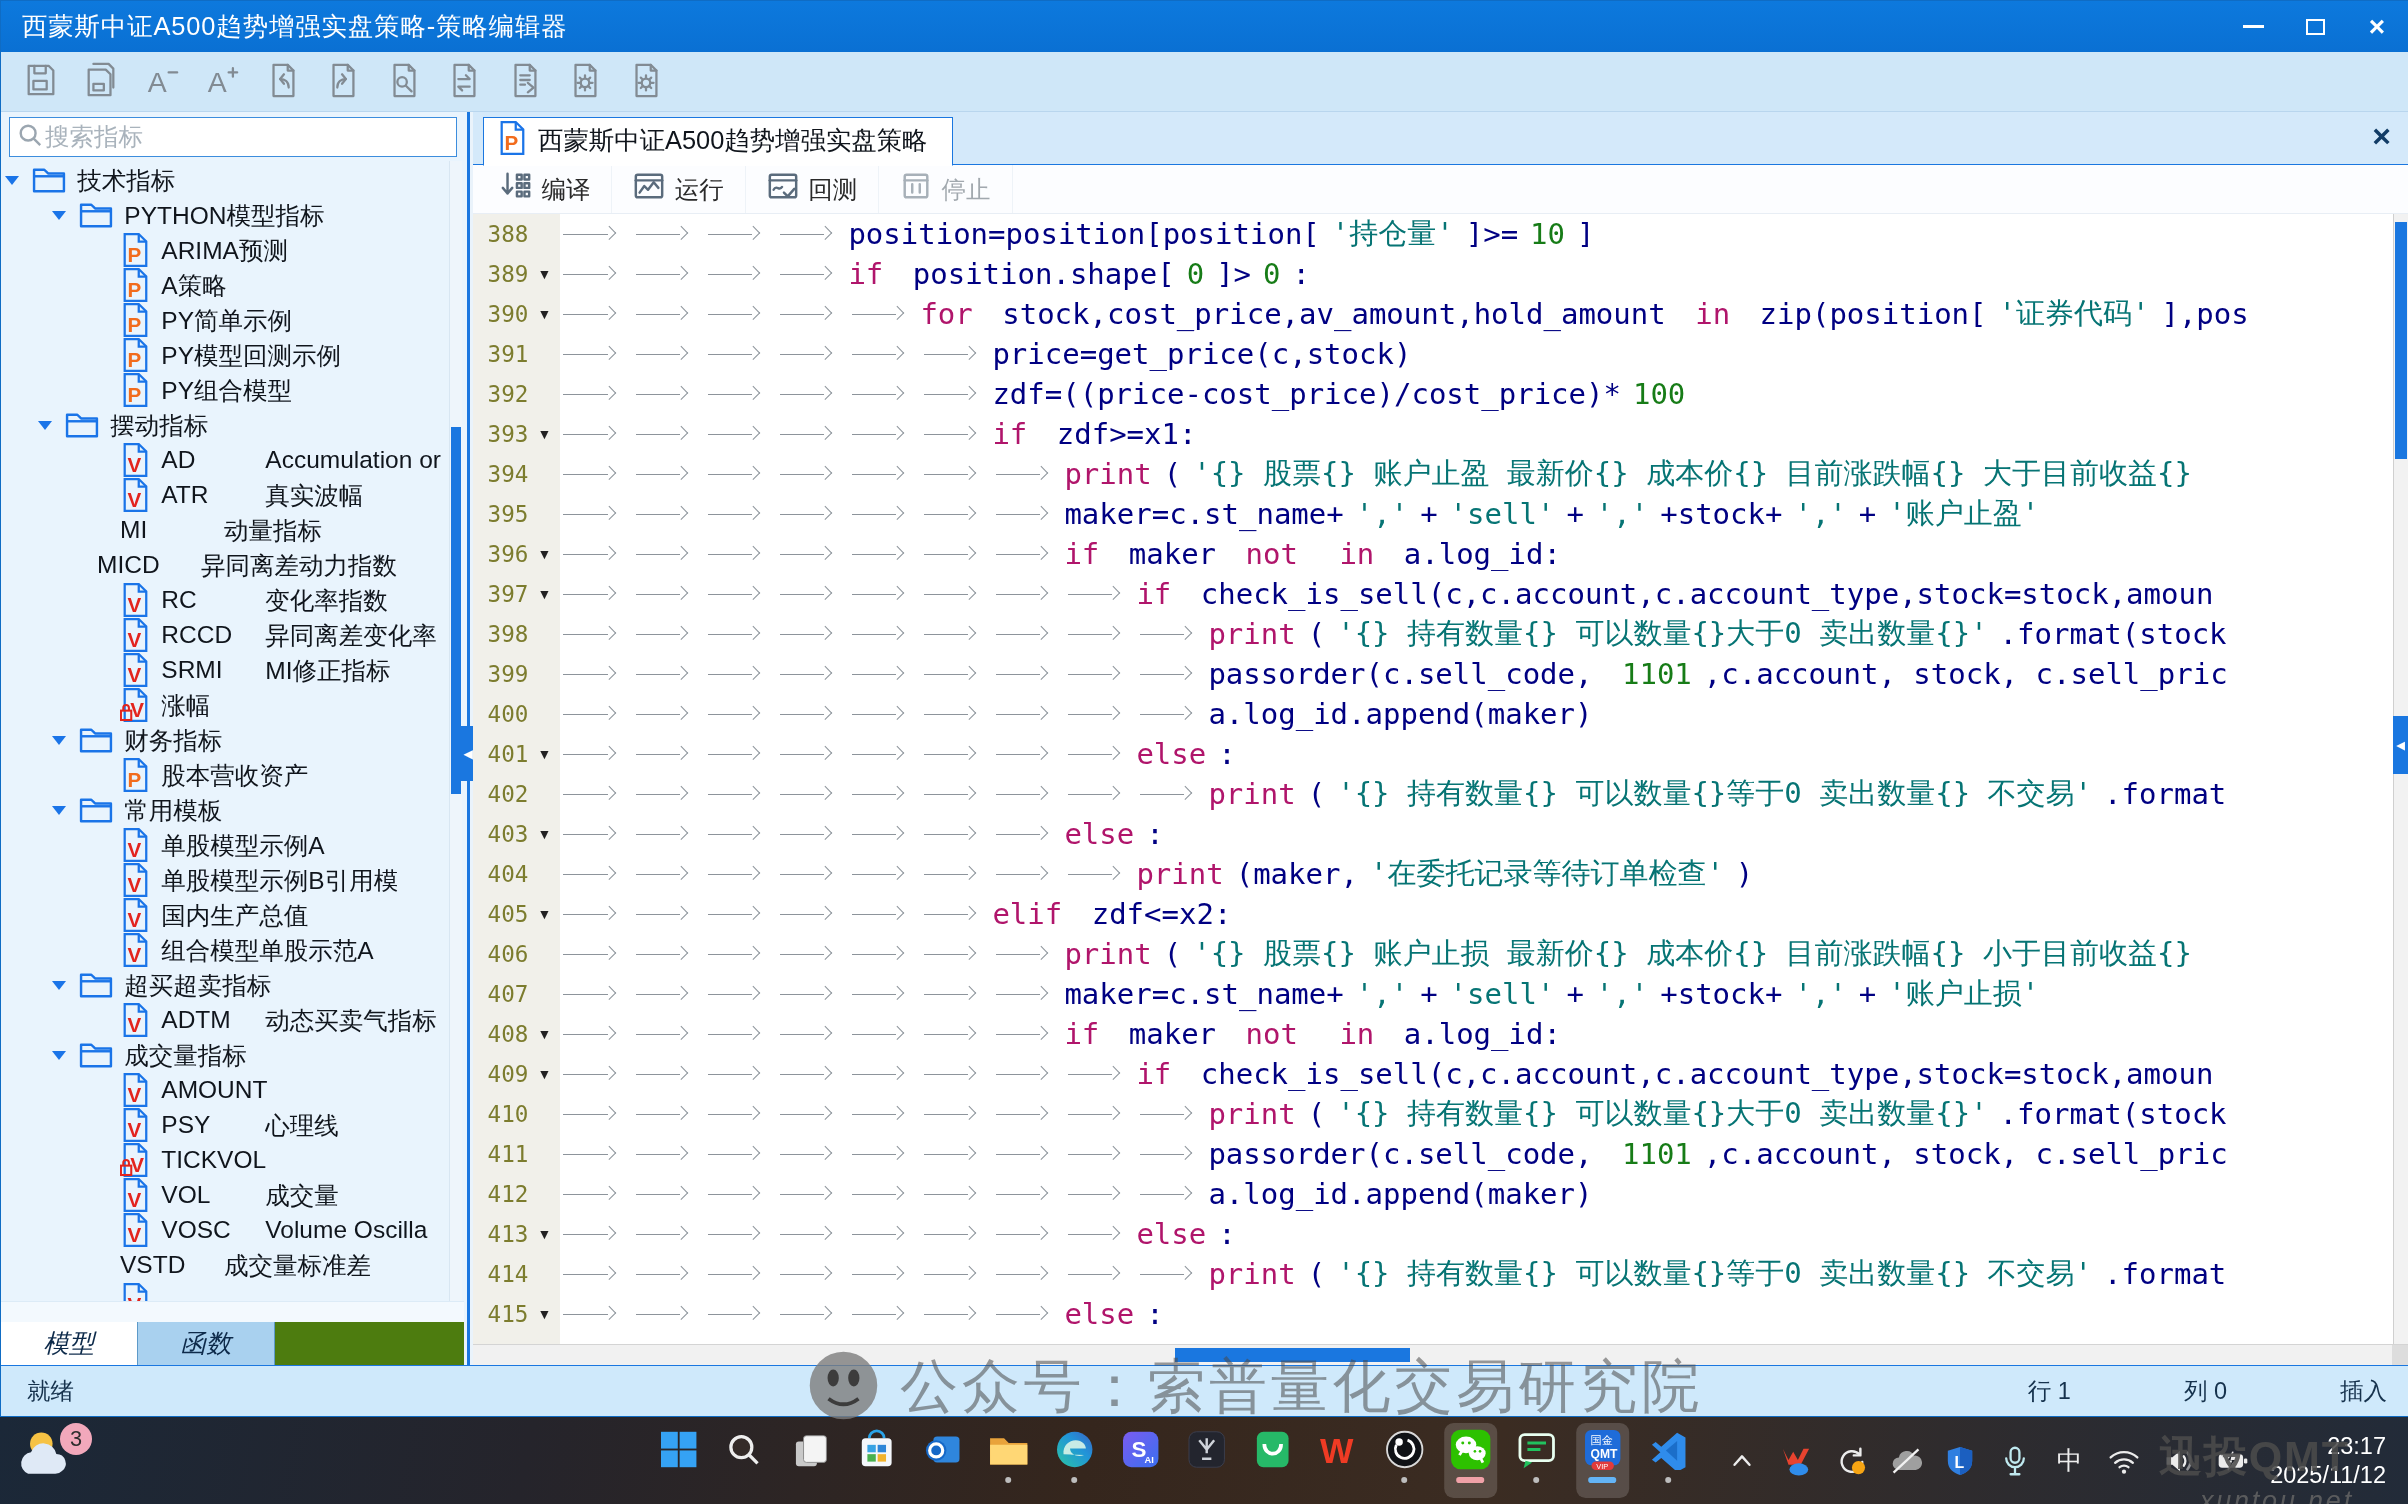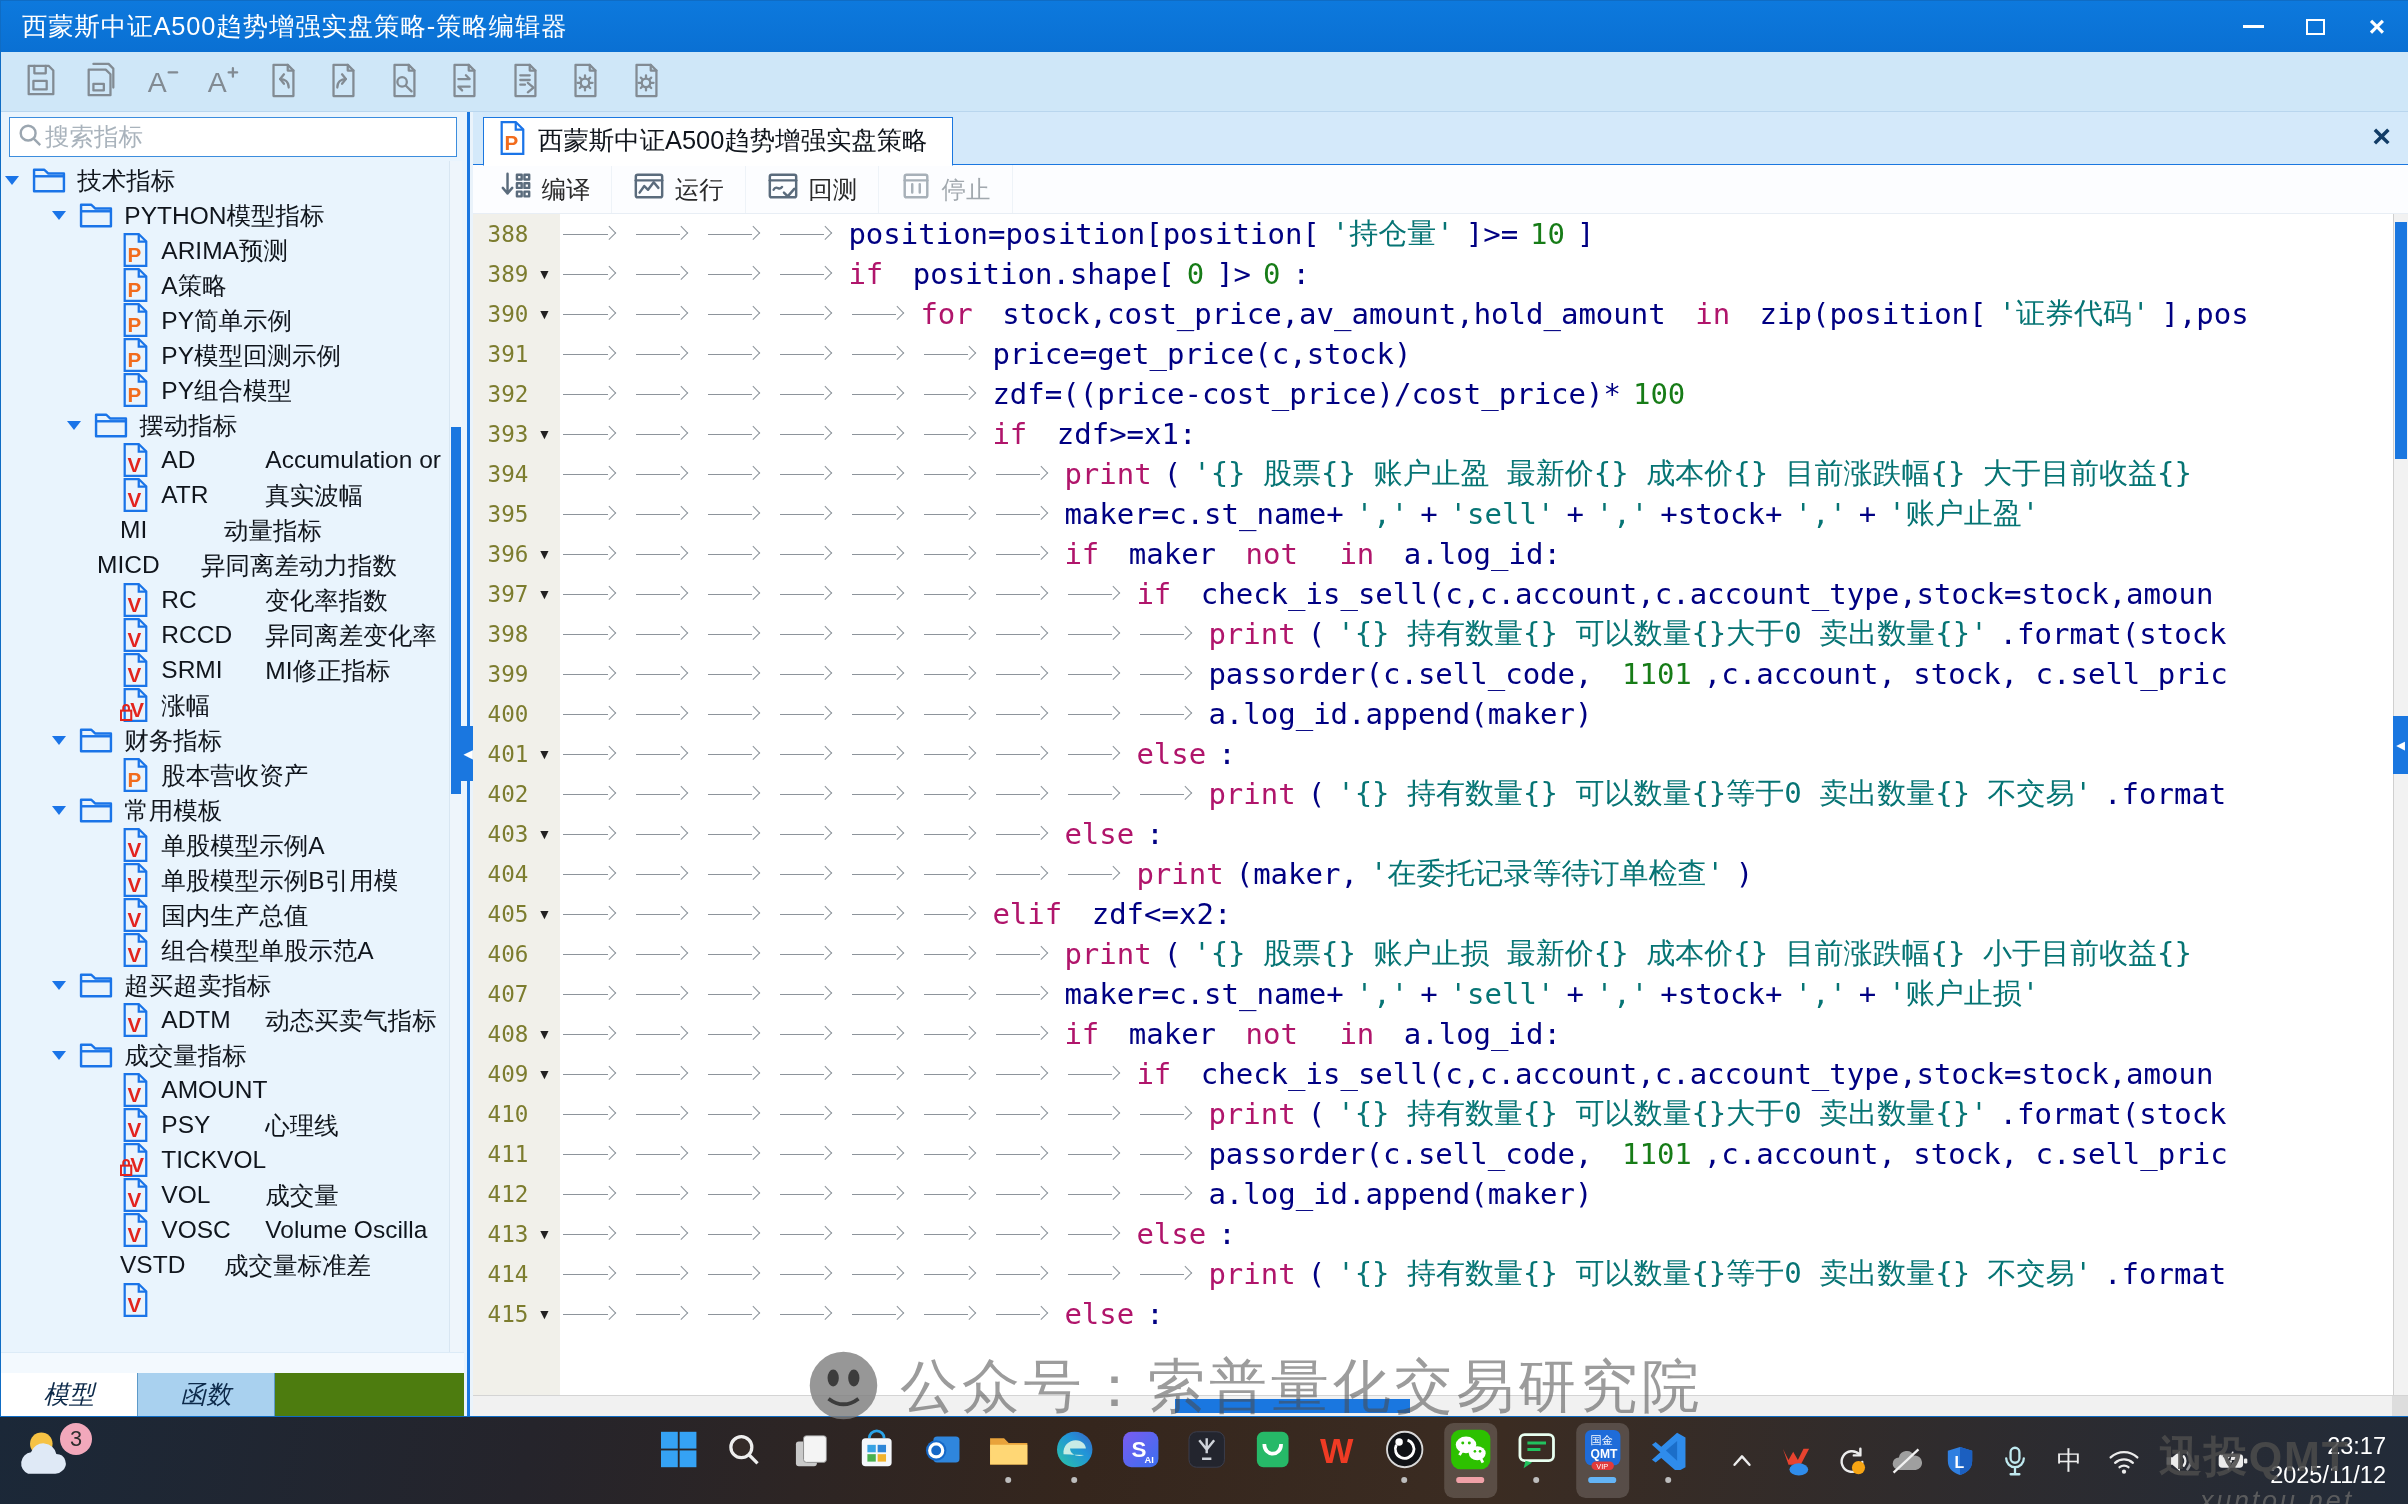--- a/index.html
+++ b/index.html
@@ -325,21 +325,21 @@
                 <svg width="30" height="36" viewBox="0 0 32 38" style="font-size:26px">
                   <g stroke="#1a74e8" stroke-width="2.4" fill="none">
                     <path d="M5 2h15l8 8v26H5z"></path>
                     <path d="M20 2v8h8"></path>
                   </g>
                   <text x="8" y="32" font-size="22" font-weight="bold" font-family="Liberation Sans, sans-serif" fill="#f26c1d">P</text>
                 </svg>
               </span>
               <span class="tlabel">PY组合模型</span>
             </div>
-            <div class="trow" style="padding-left: 66px;">
+            <div class="trow" style="padding-left: 37px;">
               <span class="tarr"></span>
               <span class="ticon">
                 <svg width="34" height="28" viewBox="0 0 36 30">
                   <g stroke="#1a74e8" stroke-width="2.6" fill="none" stroke-linejoin="round">
                     <path d="M2 27V4h11l4 4h17v19z"></path>
                     <path d="M2 11h33"></path>
                   </g>
                 </svg>
               </span>
               <span class="tlabel">摆动指标</span>
@@ -862,20 +862,28 @@
             </div>
           <div class="right-marker">◀</div>
         </div>
         <div class="ed-hscroll">
           <div class="ed-hthumb"></div>
           <div class="corner"></div>
         </div>
       </div>
     </div>
 
+    <div class="statusbar">
+      <span class="ready">就绪</span>
+      <span class="sb-right">
+        <span class="sb-item"><span>行</span> <span>1</span></span>
+        <span class="sb-item"><span>列</span> <span>0</span></span>
+        <span class="sb-item last">插入</span>
+      </span>
+    </div>
   </div>
 
   <div class="taskbar">
     <div class="weather">
       <svg width="62" height="62" viewBox="0 0 66 66">
         <circle cx="28" cy="20" r="12" fill="#f6c244"></circle>
         <path d="M14 52a12 12 0 0 1 3-23 14 14 0 0 1 27 2 10 10 0 0 1 6 18 10 10 0 0 1-7 3H20z" fill="#dfe9f6"></path>
       </svg>
       <div class="wbadge">3</div>
     </div>

